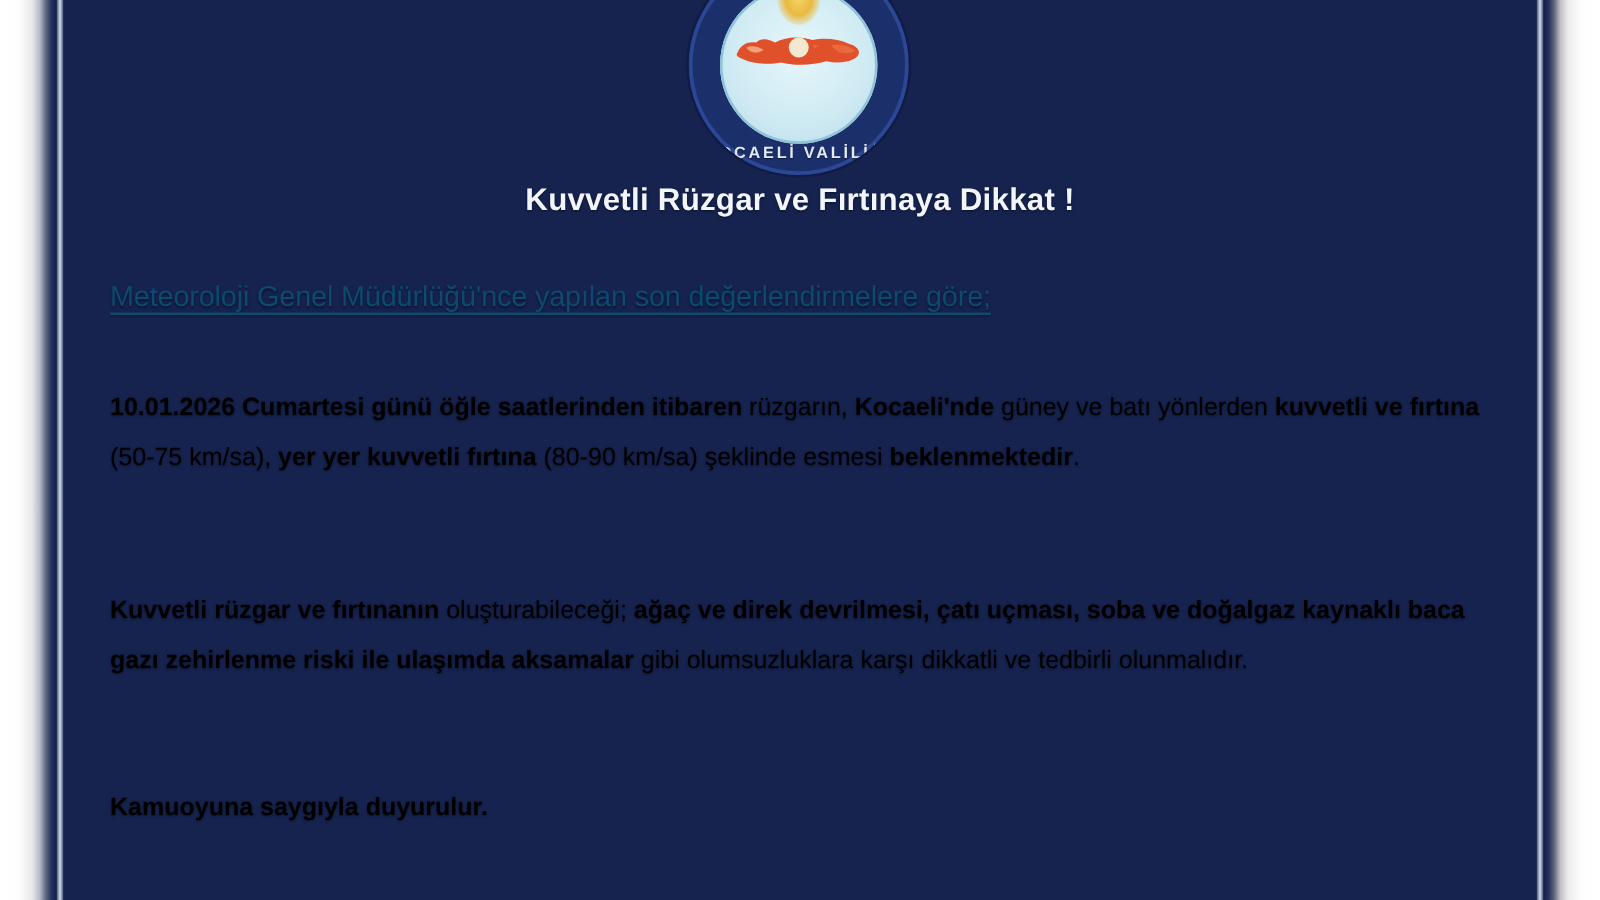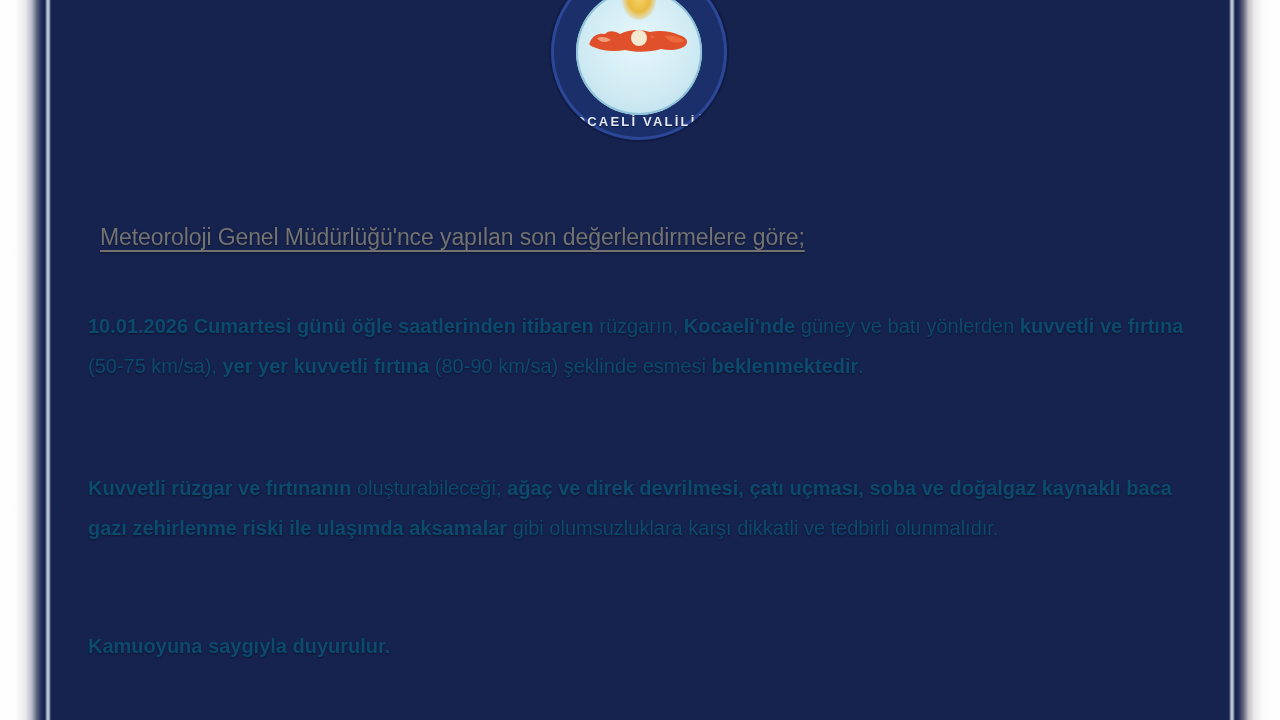--- a/index.html
+++ b/index.html
@@ -163,35 +163,34 @@
     font-size: 25px;
     font-weight: bold;
     letter-spacing: .2px;
     text-shadow: 0 1px 2px rgba(0,0,0,.55);
   }
 
   .subhead {
     position: absolute;
     left: 88px;
     top: 224px;
-    color: #737373;
+    color: #0c4a6e;
     font-size: 23px;
     font-weight: normal;
     text-decoration: underline;
     text-underline-offset: 5px;
     letter-spacing: -.1px;
     text-shadow: 0 1px 2px rgba(0,0,0,.45);
-    margin-left: 12px;
   }
 
   .body-block {
     position: absolute;
     left: 88px;
     width: 1108px;
-    color: #0c4a6e;
+    color: #000000;
     font-size: 20px;
     line-height: 40px;
     text-align: justify;
     text-shadow: 0 1px 2px rgba(0,0,0,.45);
   }
   .body-block.p1 { top: 306px; }
   .body-block.p2 { top: 468px; }
   .body-block.p3 { top: 626px; }
 
   .body-block b { font-weight: bold; }
@@ -225,20 +224,21 @@
                    C64 30, 50 31, 38 28 C28 30, 16 29, 9 26 C4 24, 1 23, 3 20 Z" fill="#e0502a"></path>
           <path d="M10 16 C14 14, 20 15, 24 18 C19 21, 13 21, 10 16 Z" fill="#f0a07a"></path>
           <path d="M44 13 C52 11, 62 12, 68 15 C60 19, 50 19, 44 13 Z" fill="#eb6a3c"></path>
           <path d="M78 14 C86 13, 94 15, 97 19 C90 22, 82 21, 78 14 Z" fill="#eb6a3c"></path>
         </svg>
         <div class="crescent-dot"></div>
         <div class="ring-text ring-bottom">KOCAELİ VALİLİĞİ</div>
       </div>
     </div>
 
+    <div class="headline">Kuvvetli Rüzgar ve Fırtınaya Dikkat !</div>
 
     <div class="subhead">Meteoroloji Genel Müdürlüğü'nce yapılan son değerlendirmelere göre;</div>
 
     <div class="body-block p1">
       <p><b>10.01.2026 Cumartesi günü öğle saatlerinden itibaren</b><span class="reg"> rüzgarın, </span><b>Kocaeli'nde</b><span class="reg"> güney ve batı yönlerden </span><b>kuvvetli ve fırtına</b><span class="reg"> (50-75 km/sa), </span><b>yer yer kuvvetli fırtına</b><span class="reg"> (80-90 km/sa) şeklinde esmesi </span><b>beklenmektedir</b><span class="reg">.</span></p>
     </div>
 
     <div class="body-block p3">
       <p><b>Kamuoyuna saygıyla  duyurulur.</b></p>
     </div>

